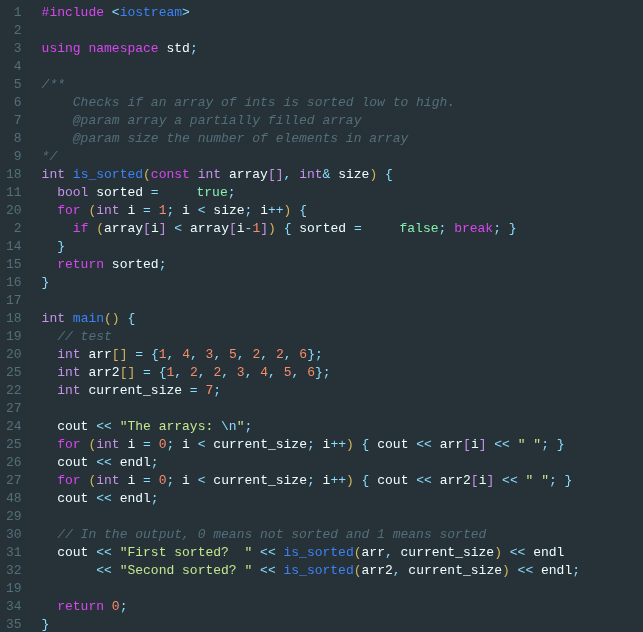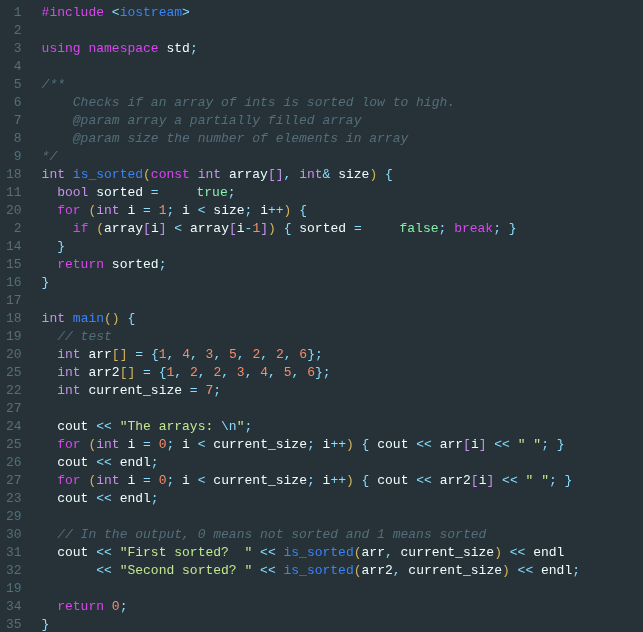--- a/index.html
+++ b/index.html
@@ -78,21 +78,21 @@
       <div>18</div>
       <div>19</div>
       <div>20</div>
       <div>25</div>
       <div>22</div>
       <div>27</div>
       <div>24</div>
       <div>25</div>
       <div>26</div>
       <div>27</div>
-      <div>23</div>
+      <div>48</div>
       <div>29</div>
       <div>30</div>
       <div>31</div>
       <div>32</div>
       <div>19</div>
       <div>34</div>
       <div>35</div>
     </div>
   <div class="code" id="code"><div class="line"><span class="inc">#include </span><span class="op">&lt;</span><span class="incval">iostream</span><span class="op">&gt;</span></div><div class="line"></div><div class="line"><span class="kw">using</span><span class="var"> </span><span class="kw">namespace</span><span class="var"> std</span><span class="punc">;</span></div><div class="line"></div><div class="line"><span class="com">/**</span></div><div class="line"><span class="com">    Checks if an array of ints is sorted low to high.</span></div><div class="line"><span class="com">    @param array a partially filled array</span></div><div class="line"><span class="com">    @param size the number of elements in array</span></div><div class="line"><span class="com">*/</span></div><div class="line"><span class="type">int</span><span class="var"> </span><span class="fn">is_sorted</span><span class="paren">(</span><span class="kw">const</span><span class="var"> </span><span class="type">int</span><span class="var"> array</span><span class="paren2">[</span><span class="paren2">]</span><span class="punc">,</span><span class="var"> </span><span class="type">int</span><span class="op">&amp;</span><span class="var"> size</span><span class="paren">)</span><span class="var"> </span><span class="punc">{</span></div><div class="line"><span class="var">  </span><span class="type">bool</span><span class="var"> sorted </span><span class="op">=</span><span class="var"> </span><span class="bool">true</span><span class="punc">;</span></div><div class="line"><span class="var">  </span><span class="kw">for</span><span class="var"> </span><span class="paren">(</span><span class="type">int</span><span class="var"> i </span><span class="op">=</span><span class="var"> </span><span class="num">1</span><span class="punc">;</span><span class="var"> i </span><span class="op">&lt;</span><span class="var"> size</span><span class="punc">;</span><span class="var"> i</span><span class="op">++</span><span class="paren">)</span><span class="var"> </span><span class="punc">{</span></div><div class="line"><span class="var">    </span><span class="kw">if</span><span class="var"> </span><span class="paren">(</span><span class="var">array</span><span class="paren2">[</span><span class="var">i</span><span class="paren2">]</span><span class="var"> </span><span class="op">&lt;</span><span class="var"> array</span><span class="paren2">[</span><span class="var">i</span><span class="op">-</span><span class="num">1</span><span class="paren2">]</span><span class="paren">)</span><span class="var"> </span><span class="punc">{</span><span class="var"> sorted </span><span class="op">=</span><span class="var"> </span><span class="bool">false</span><span class="punc">;</span><span class="var"> </span><span class="kw">break</span><span class="punc">;</span><span class="var"> </span><span class="punc">}</span></div><div class="line"><span class="var">  </span><span class="punc">}</span></div><div class="line"><span class="var">  </span><span class="kw">return</span><span class="var"> sorted</span><span class="punc">;</span></div><div class="line"><span class="punc">}</span></div><div class="line"></div><div class="line"><span class="type">int</span><span class="var"> </span><span class="fn">main</span><span class="paren">(</span><span class="paren">)</span><span class="var"> </span><span class="punc">{</span></div><div class="line"><span class="var">  </span><span class="com">// test</span></div><div class="line"><span class="var">  </span><span class="type">int</span><span class="var"> arr</span><span class="paren">[</span><span class="paren">]</span><span class="var"> </span><span class="op">=</span><span class="var"> </span><span class="punc">{</span><span class="num">1</span><span class="punc">,</span><span class="var"> </span><span class="num">4</span><span class="punc">,</span><span class="var"> </span><span class="num">3</span><span class="punc">,</span><span class="var"> </span><span class="num">5</span><span class="punc">,</span><span class="var"> </span><span class="num">2</span><span class="punc">,</span><span class="var"> </span><span class="num">2</span><span class="punc">,</span><span class="var"> </span><span class="num">6</span><span class="punc">}</span><span class="punc">;</span></div><div class="line"><span class="var">  </span><span class="type">int</span><span class="var"> arr2</span><span class="paren">[</span><span class="paren">]</span><span class="var"> </span><span class="op">=</span><span class="var"> </span><span class="punc">{</span><span class="num">1</span><span class="punc">,</span><span class="var"> </span><span class="num">2</span><span class="punc">,</span><span class="var"> </span><span class="num">2</span><span class="punc">,</span><span class="var"> </span><span class="num">3</span><span class="punc">,</span><span class="var"> </span><span class="num">4</span><span class="punc">,</span><span class="var"> </span><span class="num">5</span><span class="punc">,</span><span class="var"> </span><span class="num">6</span><span class="punc">}</span><span class="punc">;</span></div><div class="line"><span class="var">  </span><span class="type">int</span><span class="var"> current_size </span><span class="op">=</span><span class="var"> </span><span class="num">7</span><span class="punc">;</span></div><div class="line"></div><div class="line"><span class="var">  cout </span><span class="op">&lt;&lt;</span><span class="var"> </span><span class="str">"The arrays: </span><span class="esc">\n</span><span class="str">"</span><span class="punc">;</span></div><div class="line"><span class="var">  </span><span class="kw">for</span><span class="var"> </span><span class="paren">(</span><span class="type">int</span><span class="var"> i </span><span class="op">=</span><span class="var"> </span><span class="num">0</span><span class="punc">;</span><span class="var"> i </span><span class="op">&lt;</span><span class="var"> current_size</span><span class="punc">;</span><span class="var"> i</span><span class="op">++</span><span class="paren">)</span><span class="var"> </span><span class="punc">{</span><span class="var"> cout </span><span class="op">&lt;&lt;</span><span class="var"> arr</span><span class="paren2">[</span><span class="var">i</span><span class="paren2">]</span><span class="var"> </span><span class="op">&lt;&lt;</span><span class="var"> </span><span class="str">" "</span><span class="punc">;</span><span class="var"> </span><span class="punc">}</span></div><div class="line"><span class="var">  cout </span><span class="op">&lt;&lt;</span><span class="var"> endl</span><span class="punc">;</span></div><div class="line"><span class="var">  </span><span class="kw">for</span><span class="var"> </span><span class="paren">(</span><span class="type">int</span><span class="var"> i </span><span class="op">=</span><span class="var"> </span><span class="num">0</span><span class="punc">;</span><span class="var"> i </span><span class="op">&lt;</span><span class="var"> current_size</span><span class="punc">;</span><span class="var"> i</span><span class="op">++</span><span class="paren">)</span><span class="var"> </span><span class="punc">{</span><span class="var"> cout </span><span class="op">&lt;&lt;</span><span class="var"> arr2</span><span class="paren2">[</span><span class="var">i</span><span class="paren2">]</span><span class="var"> </span><span class="op">&lt;&lt;</span><span class="var"> </span><span class="str">" "</span><span class="punc">;</span><span class="var"> </span><span class="punc">}</span></div><div class="line"><span class="var">  cout </span><span class="op">&lt;&lt;</span><span class="var"> endl</span><span class="punc">;</span></div><div class="line"></div><div class="line"><span class="var">  </span><span class="com">// In the output, 0 means not sorted and 1 means sorted</span></div><div class="line"><span class="var">  cout </span><span class="op">&lt;&lt;</span><span class="var"> </span><span class="str">"First sorted?  "</span><span class="var"> </span><span class="op">&lt;&lt;</span><span class="var"> </span><span class="fn">is_sorted</span><span class="paren">(</span><span class="var">arr</span><span class="punc">,</span><span class="var"> current_size</span><span class="paren">)</span><span class="var"> </span><span class="op">&lt;&lt;</span><span class="var"> endl</span></div><div class="line"><span class="var">       </span><span class="op">&lt;&lt;</span><span class="var"> </span><span class="str">"Second sorted? "</span><span class="var"> </span><span class="op">&lt;&lt;</span><span class="var"> </span><span class="fn">is_sorted</span><span class="paren">(</span><span class="var">arr2</span><span class="punc">,</span><span class="var"> current_size</span><span class="paren">)</span><span class="var"> </span><span class="op">&lt;&lt;</span><span class="var"> endl</span><span class="punc">;</span></div><div class="line"></div><div class="line"><span class="var">  </span><span class="kw">return</span><span class="var"> </span><span class="num">0</span><span class="punc">;</span></div><div class="line"><span class="punc">}</span></div></div>
 </div>

